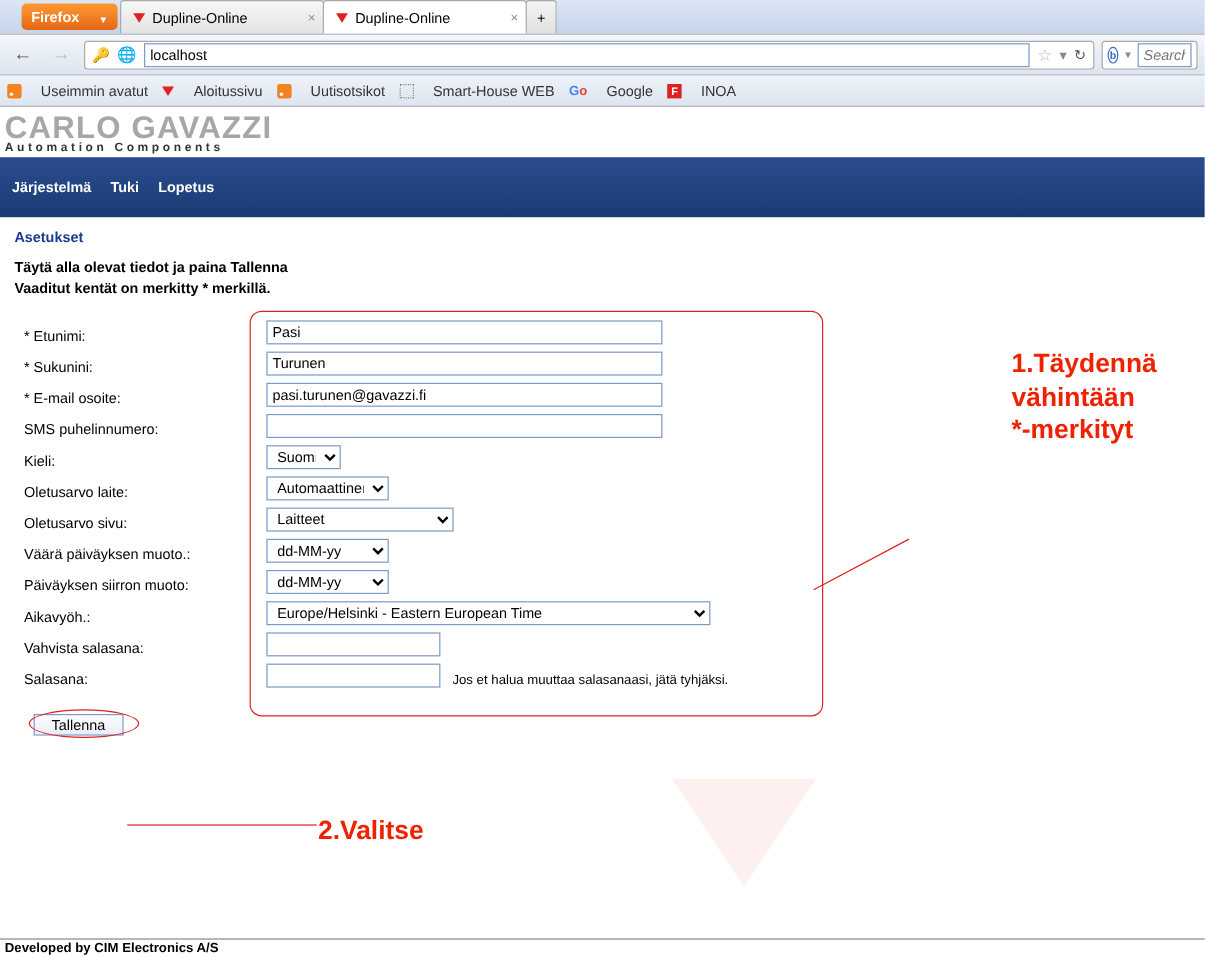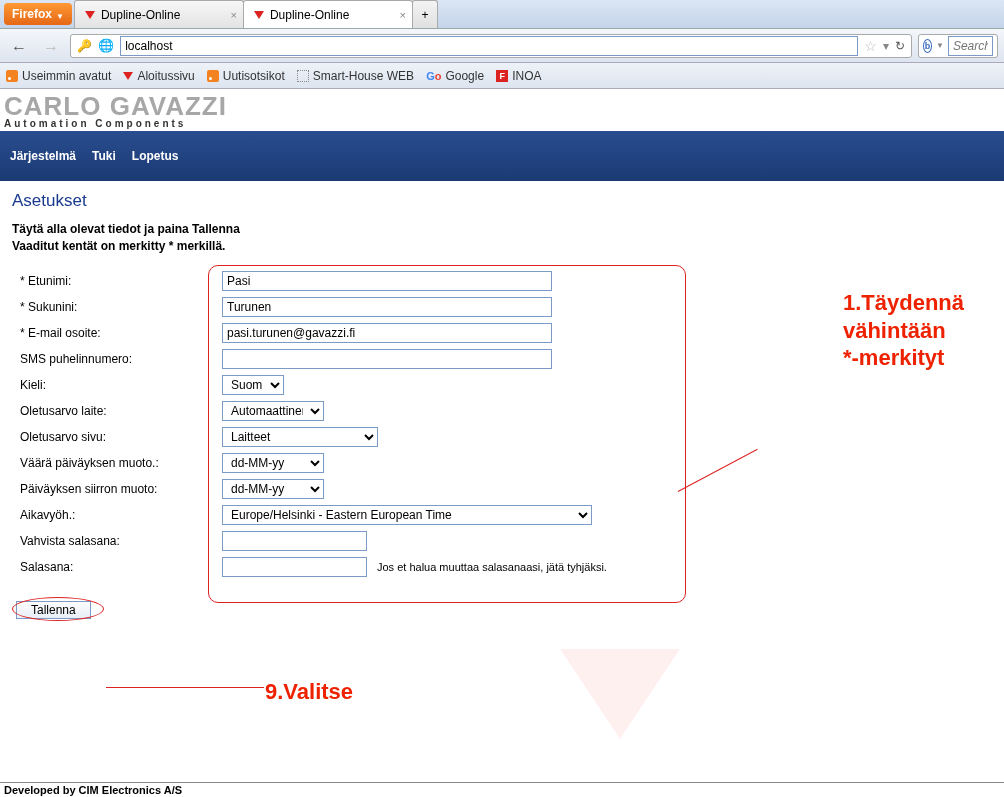--- a/index.html
+++ b/index.html
@@ -1,70 +1,70 @@
 <!DOCTYPE html>
 <html><head>
 <meta charset="utf-8">
 <style>
 * { box-sizing: border-box; margin: 0; padding: 0; }
 body { font-family: Tahoma, Arial, sans-serif; font-size: 12px; background: #fff; width: 1004px; height: 797px; overflow: hidden; }
 
 
 .ff-top { height: 29px; background: linear-gradient(#dce6f4,#c4d4ea); display: flex; align-items: center; border-bottom: 1px solid #9aa; }
-.ff-button { background: linear-gradient(#ff9933,#e56717); color: #fff; padding: 4px 8px; border-radius: 4px; margin-left: 4px; font-weight: bold; font-size: 12px; display: flex; align-items: flex-end; gap: 4px; }
+.ff-button { background: linear-gradient(#ff9933,#e56717); color: #fff; padding: 4px 8px; border-radius: 4px; margin-left: 18px; font-weight: bold; font-size: 12px; display: flex; align-items: flex-end; gap: 16px; }
 .ff-button .arrow { font-size: 8px; }
 .tabs { display: flex; height: 28px; margin-left: 2px; }
 .tab { display: flex; align-items: center; padding: 0 10px; border: 1px solid #aaa; border-bottom: none; background: linear-gradient(#f7f7f7,#e3e3e3); margin-right: -1px; min-width: 170px; font-size: 12px; gap: 6px; position: relative; border-radius: 3px 3px 0 0; }
 .tab.active { background: #fff; }
 .tab .close { position: absolute; right: 6px; color: #888; font-size: 11px; }
 .newtab { width: 26px; display: flex; align-items: center; justify-content: center; border: 1px solid #aaa; border-bottom: none; background: linear-gradient(#f4f4f4,#e0e0e0); border-radius: 3px 3px 0 0;}
 .tri-red { width: 0; height: 0; border-left: 5px solid transparent; border-right: 5px solid transparent; border-top: 8px solid #d22; display: inline-block; }
 
 .ff-nav { height: 34px; background: linear-gradient(#f4f6fa,#dde5f0); border-bottom: 1px solid #aab; display: flex; align-items: center; padding: 0 6px; gap: 6px; }
 .navbtn { width: 26px; height: 26px; display: flex; align-items: center; justify-content: center; color: #555; font-size: 16px; border-radius: 3px; }
 .url-wrap { flex: 1; height: 24px; background: #fff; border: 1px solid #aaa; border-radius: 3px; display: flex; align-items: center; padding: 0 6px; gap: 6px; }
 .url-wrap input { border: none; outline: none; flex: 1; font-size: 13px; }
 .star { color: #bbb; font-size: 14px; }
 .reload-caret { display:flex; align-items:center; gap:2px; color:#555;}
 .search-wrap { width: 80px; height: 24px; background: #fff; border: 1px solid #aaa; border-radius: 3px; display: flex; align-items: center; padding: 0 4px; gap: 4px; overflow:hidden;}
 .search-wrap input { border:none; outline:none; width:100%; font-style: italic; color:#888;}
 .bicon { width:14px; height:14px; background:#fff; border:1px solid #3a6dc0; border-radius:50%; display:flex; align-items:center; justify-content:center; font-size:9px; font-weight:bold; color:#3a6dc0;}
 
 .ff-bookmarks { height: 26px; background: linear-gradient(#eef2f8,#dde5f0); border-bottom: 1px solid #aab; display: flex; align-items: center; padding: 0 6px; gap: 12px; font-size: 12px; }
-.bm { display: flex; align-items: center; gap: 4px; color: #333; }
+.bm { display: flex; align-items: center; gap: 16px; color: #333; }
 .rss-ico { width:12px; height:12px; background:#f58220; border-radius:2px; position:relative;}
 .rss-ico::before{content:""; position:absolute; left:2px; bottom:2px; width:3px; height:3px; background:#fff; border-radius:50%;}
 .gico { font-weight:bold; font-size:11px; }
 .r-sq { width:12px; height:12px; background:#d22; display:inline-block; color:#fff; font-size:9px; text-align:center; line-height:12px; font-weight:bold;}
 .dot-box { width:12px; height:12px; border:1px dotted #888; display:inline-block;}
 
 
 .page { padding: 0 0 0 0; position: relative; height: 708px; }
 .logo { padding: 6px 4px 2px 4px; }
 .logo-main { font-family: Arial, sans-serif; font-size: 26px; font-weight: bold; color: #a7a7a7; letter-spacing: 1px; line-height: 0.9; }
 .logo-sub { font-size: 10px; color: #333; letter-spacing: 3px; font-weight: bold; }
 .menubar { background: linear-gradient(#2a4d8f,#1a3a73); color: #fff; padding: 18px 10px; font-size: 12px; font-weight: bold; display: flex; gap: 16px; }
 .content { padding: 10px 12px; position: relative; }
-.pg-title { color: #1a3a8f; font-size: 17px; font-weight: normal; margin-bottom: 10px; }
+.pg-title { color: #1a3a8f; font-size: 12px; font-weight: bold; margin-bottom: 10px; }
 .intro { font-size: 12px; font-weight: bold; line-height: 1.4; margin-bottom: 14px;}
 
 .form-area { position: relative; }
 .red-box { position: absolute; left: 196px; top: -4px; width: 478px; height: 338px; border: 1px solid #d22; border-radius: 10px; pointer-events: none; }
-.row { display: flex; align-items: center; height: 24px; margin-bottom: 2px; }
+.row { display: flex; align-items: flex-end; height: 24px; margin-bottom: 2px; }
 .row label { width: 210px; padding-left: 8px; font-size: 12px; }
 .w330 { width: 330px; }
 .w180 { width: 156px; }
 .w60 { width: 62px; }
 .w100 { width: 102px; }
 .w140 { width: 145px; }
 .w370 { width: 370px; }
 input[type=text], input[type=password], select { border: 1px solid #7b9ac6; font-size: 12px; padding: 1px 4px; height: 20px; background: #fff; font-family: inherit;}
 .hint { font-size: 11px; margin-left: 10px; }
 
-.savebtn-wrap { position: relative; margin-top: 20px; margin-left: 4px; display: inline-block;}
+.savebtn-wrap { position: relative; margin-top: 20px; margin-left: 16px; display: inline-block;}
 .savebtn { border: 1px solid #7b9ac6; background: linear-gradient(#fdfdfd,#e8eef7); padding: 1px 14px; font-size: 12px; font-family: inherit;}
 .ellipse { position: absolute; left: -4px; top: -4px; width: 92px; height: 24px; border: 1px solid #d22; border-radius: 50%; pointer-events: none;}
 
 .anno1 { position: absolute; right: 40px; top: 200px; color: #e20; font-size: 22px; font-weight: bold; line-height: 1.25; }
 .anno2 { position: absolute; left: 265px; top: 590px; color: #e20; font-size: 22px; font-weight: bold; }
 .line1 { position: absolute; left: 678px; top: 402px; width: 90px; height: 1px; background: #d22; transform: rotate(-28deg); transform-origin: left center;}
 .line2 { position: absolute; left: 106px; top: 598px; width: 158px; height: 1px; background: #d22;}
 .big-arrow { position: absolute; left: 560px; top: 560px; width: 0; height: 0; border-left: 60px solid transparent; border-right: 60px solid transparent; border-top: 90px solid rgba(255,0,0,0.06);}
 
 .footer { position: absolute; bottom: 0; left: 0; border-top: 1px solid #888; width: 100%; padding: 1px 4px; font-size: 11px; font-weight: bold;}
@@ -230,18 +230,18 @@
       <button class="savebtn">Tallenna</button>
     </div>
   </div>
 
   <div class="anno1">
     <div>1.Täydennä</div>
     <div>vähintään</div>
     <div>*-merkityt</div>
   </div>
   <div class="line1"></div>
-  <div class="anno2">9.Valitse</div>
+  <div class="anno2">2.Valitse</div>
   <div class="line2"></div>
   <div class="big-arrow"></div>
 
   <div class="footer">Developed by CIM Electronics A/S</div>
 </div>
 
 </body></html>

